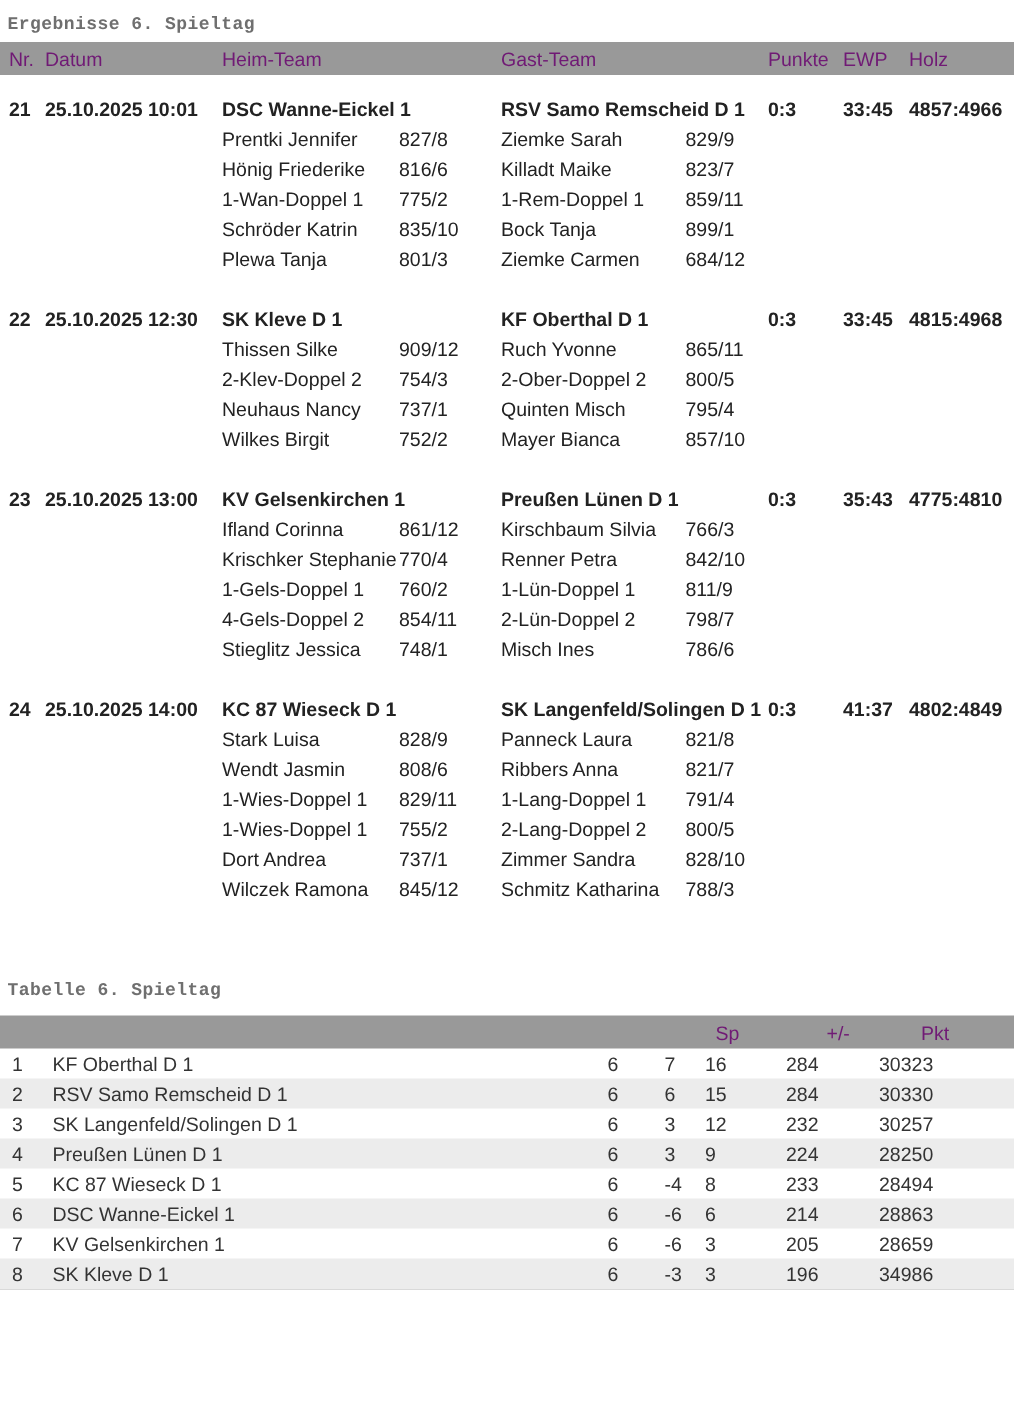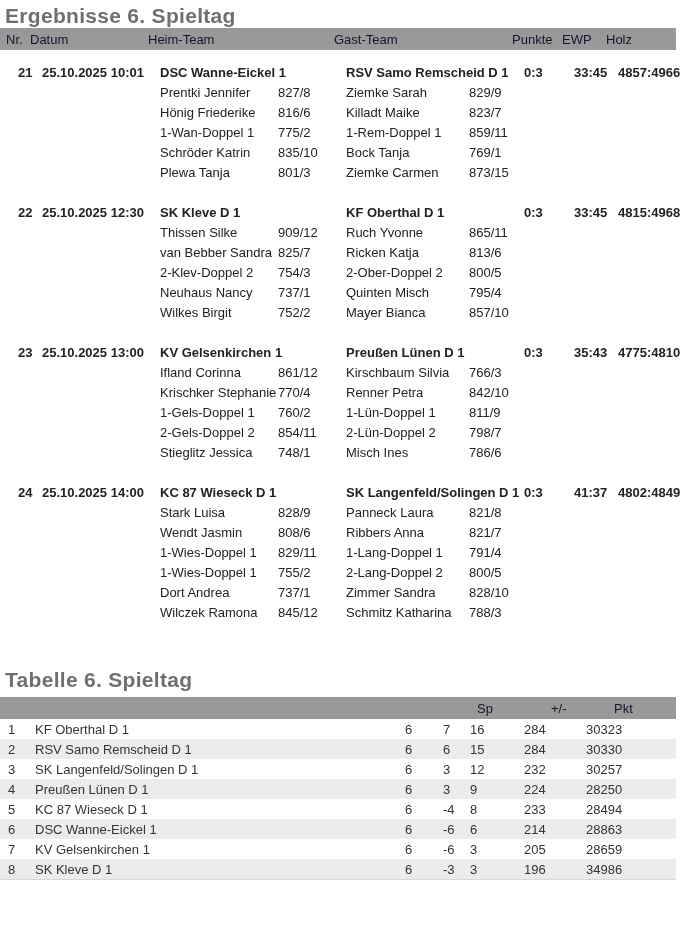--- a/index.html
+++ b/index.html
@@ -3,45 +3,45 @@
 <meta charset="utf-8">
 <style>
   * { margin:0; padding:0; box-sizing:border-box; }
   html,body { background:#fff; }
   body {
     width:688px; height:949px; overflow:hidden;
     font-family:"Liberation Sans","DejaVu Sans",sans-serif;
     font-size:13px; color:#222;
   }
   .section-title {
-    font-family:Liberation Sans, sans-serif;
-    font-weight:700; font-size:21px; line-height:16px;
+    font-family:Liberation Mono, monospace;
+    font-weight:700; font-size:12px; line-height:16px;
     color:#6f6f6f; letter-spacing:0.3px; padding-left:5px;
     white-space:nowrap;
   }
   #results-title { margin-top:8px; }
   #standings-title { margin-top:50px; }
 
   .bar {
-    width:676px; height:22px; background:#999999; color:#0f172a;
+    width:676px; height:22px; background:#999999; color:#701a75;
     display:grid; align-items:center; white-space:nowrap;
   }
   #results-header { margin-top:4px; }
   #standings-header { margin-top:9px;gap:36px; }
 
   .res-grid  { grid-template-columns:30px 113px 118px 68px 123px 60px 50px 44px 70px; }
   .std-grid  { grid-template-columns:30px 375px 38px 27px 54px 62px 90px; }
 
   .rrow {
     width:676px; height:20px;
     display:grid; grid-template-columns:30px 113px 118px 68px 123px 60px 50px 44px 70px;
     align-items:center; white-space:nowrap;
   }
   .rrow.head { font-weight:700; }
-  .match-block { margin-top:20px;margin-left:12px; }
+  .match-block { margin-top:20px; }
   .match-block:first-of-type { margin-top:12px; }
 
   .srow {
     width:676px; height:20px;
     display:grid; grid-template-columns:30px 375px 38px 27px 54px 62px 90px;
     align-items:center; white-space:nowrap; color:#333;
   }
   .srow.stripe { background:#ececec; }
   #standings-body { border-bottom:1px solid #d9d9d9; width:676px; }
 
@@ -117,33 +117,33 @@
     <div></div>
   </div>
 
 
   <div class="rrow">
     <div></div>
     <div></div>
     <div class="pl5">Schröder Katrin</div>
     <div class="pl5">835/10</div>
     <div class="pl5">Bock Tanja</div>
-    <div class="pl5">769/1</div>
+    <div class="pl5">899/1</div>
     <div></div>
     <div></div>
     <div></div>
   </div>
 
   <div class="rrow">
     <div></div>
     <div></div>
     <div class="pl5">Plewa Tanja</div>
     <div class="pl5">801/3</div>
     <div class="pl5">Ziemke Carmen</div>
-    <div class="pl5">873/15</div>
+    <div class="pl5">684/12</div>
     <div></div>
     <div></div>
     <div></div>
   </div>
 </div>
   </div>
 
   <div class="match-block">
     <div class="rrow head">
       <div class="pl6">22</div>
@@ -162,31 +162,20 @@
     <div></div>
     <div class="pl5">Thissen Silke</div>
     <div class="pl5">909/12</div>
     <div class="pl5">Ruch Yvonne</div>
     <div class="pl5">865/11</div>
     <div></div>
     <div></div>
     <div></div>
   </div>
 
-  <div class="rrow">
-    <div></div>
-    <div></div>
-    <div class="pl5">van Bebber Sandra</div>
-    <div class="pl5">825/7</div>
-    <div class="pl5">Ricken Katja</div>
-    <div class="pl5">813/6</div>
-    <div></div>
-    <div></div>
-    <div></div>
-  </div>
 
 
   <div class="rrow">
     <div></div>
     <div></div>
     <div class="pl5">2-Klev-Doppel 2</div>
     <div class="pl5">754/3</div>
     <div class="pl5">2-Ober-Doppel 2</div>
     <div class="pl5">800/5</div>
     <div></div>
@@ -265,21 +254,21 @@
     <div class="pl5">1-Lün-Doppel 1</div>
     <div class="pl5">811/9</div>
     <div></div>
     <div></div>
     <div></div>
   </div>
 
   <div class="rrow">
     <div></div>
     <div></div>
-    <div class="pl5">2-Gels-Doppel 2</div>
+    <div class="pl5">4-Gels-Doppel 2</div>
     <div class="pl5">854/11</div>
     <div class="pl5">2-Lün-Doppel 2</div>
     <div class="pl5">798/7</div>
     <div></div>
     <div></div>
     <div></div>
   </div>
 
   <div class="rrow">
     <div></div>

